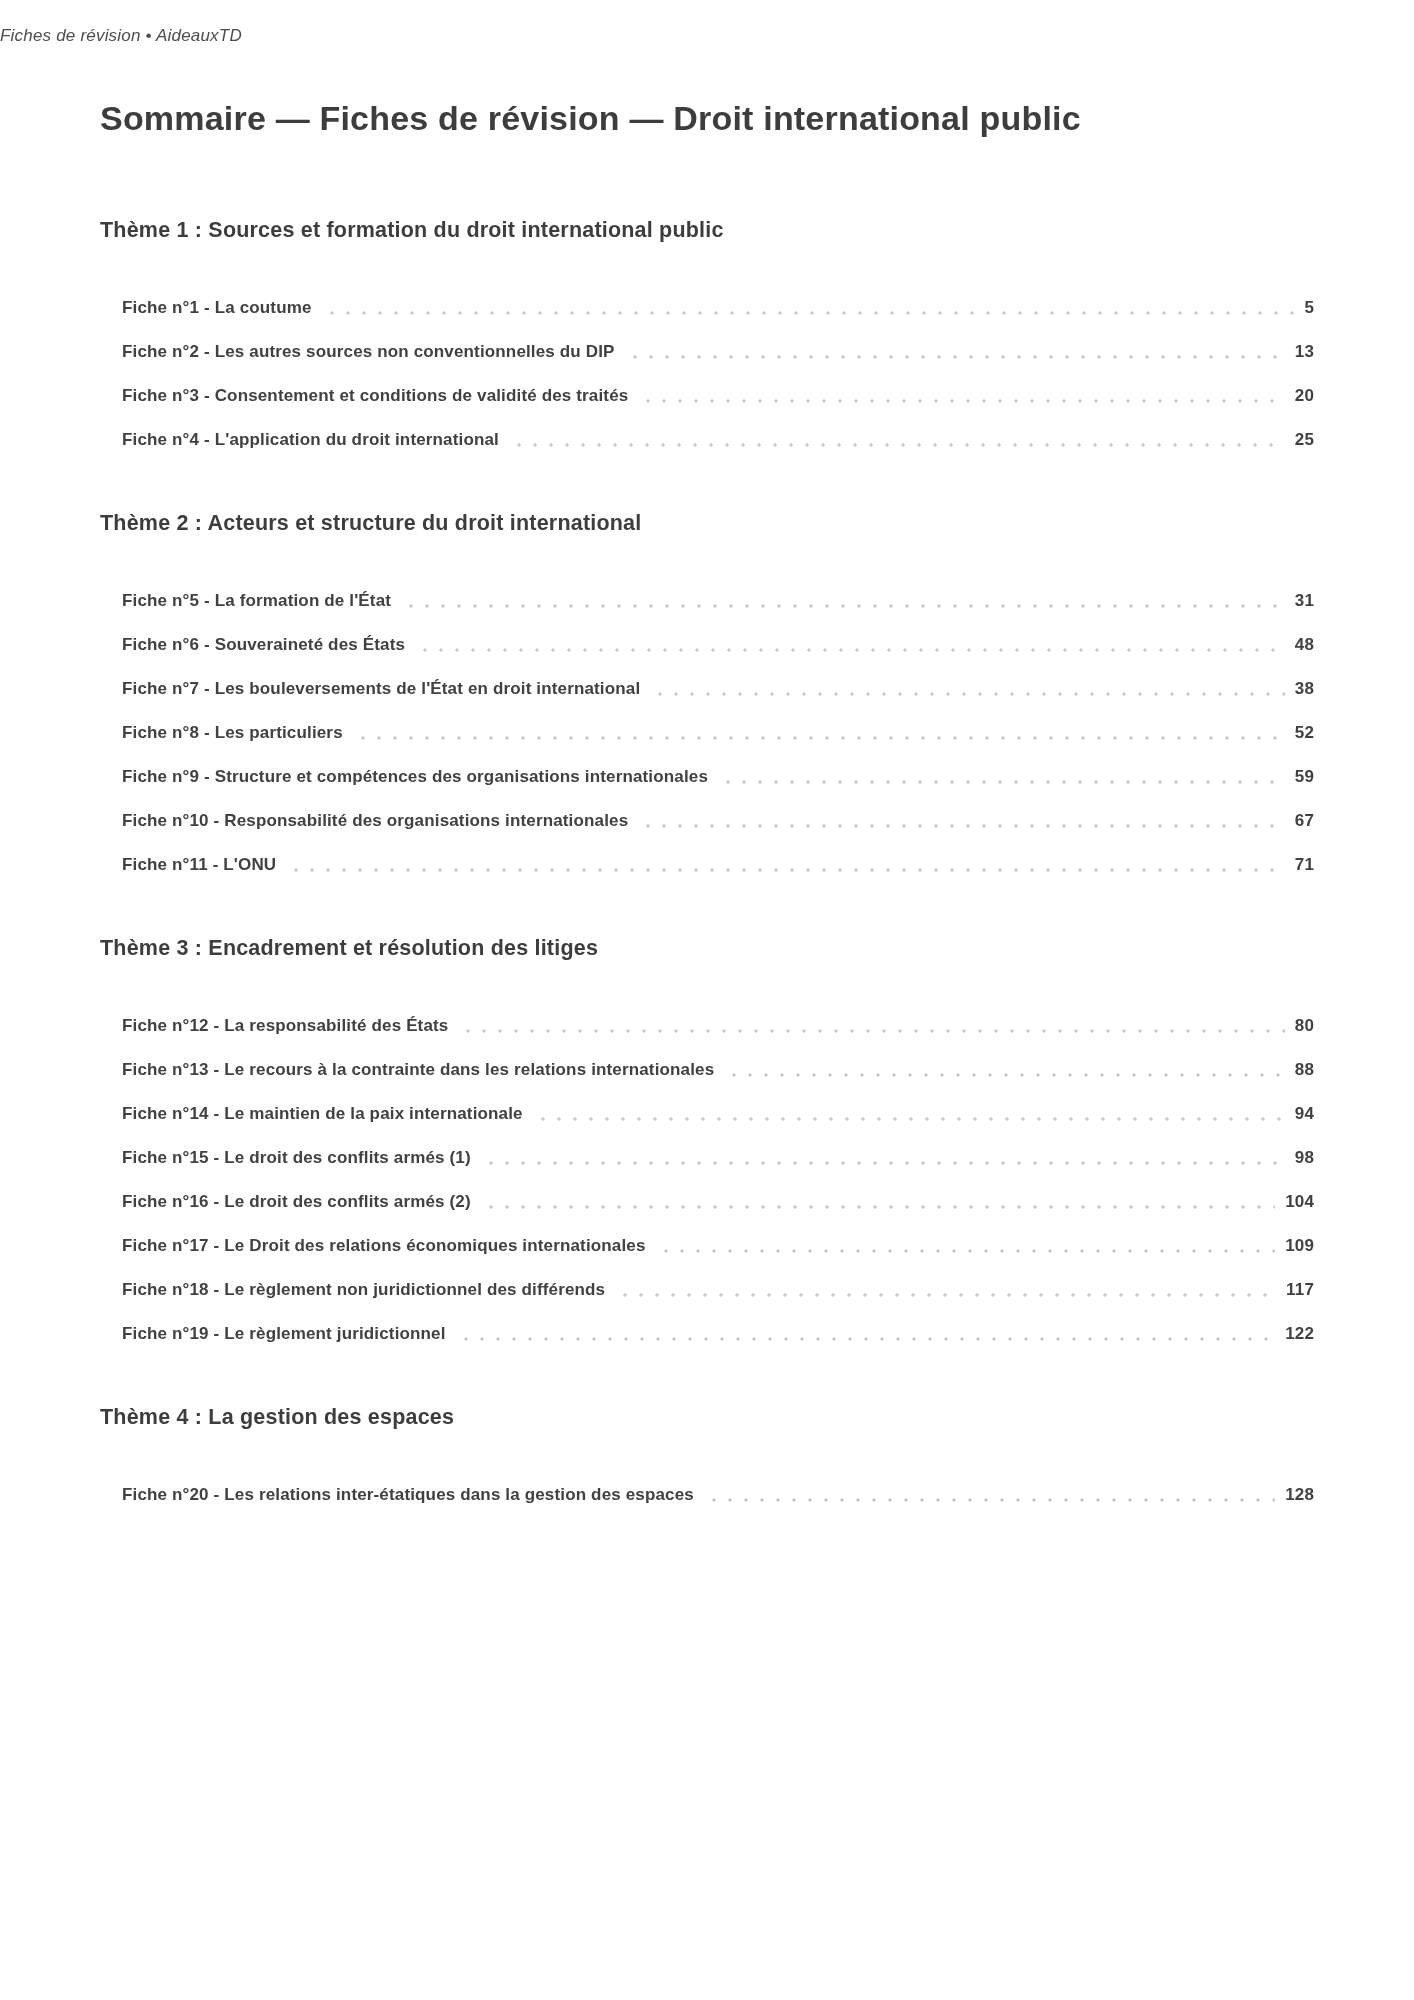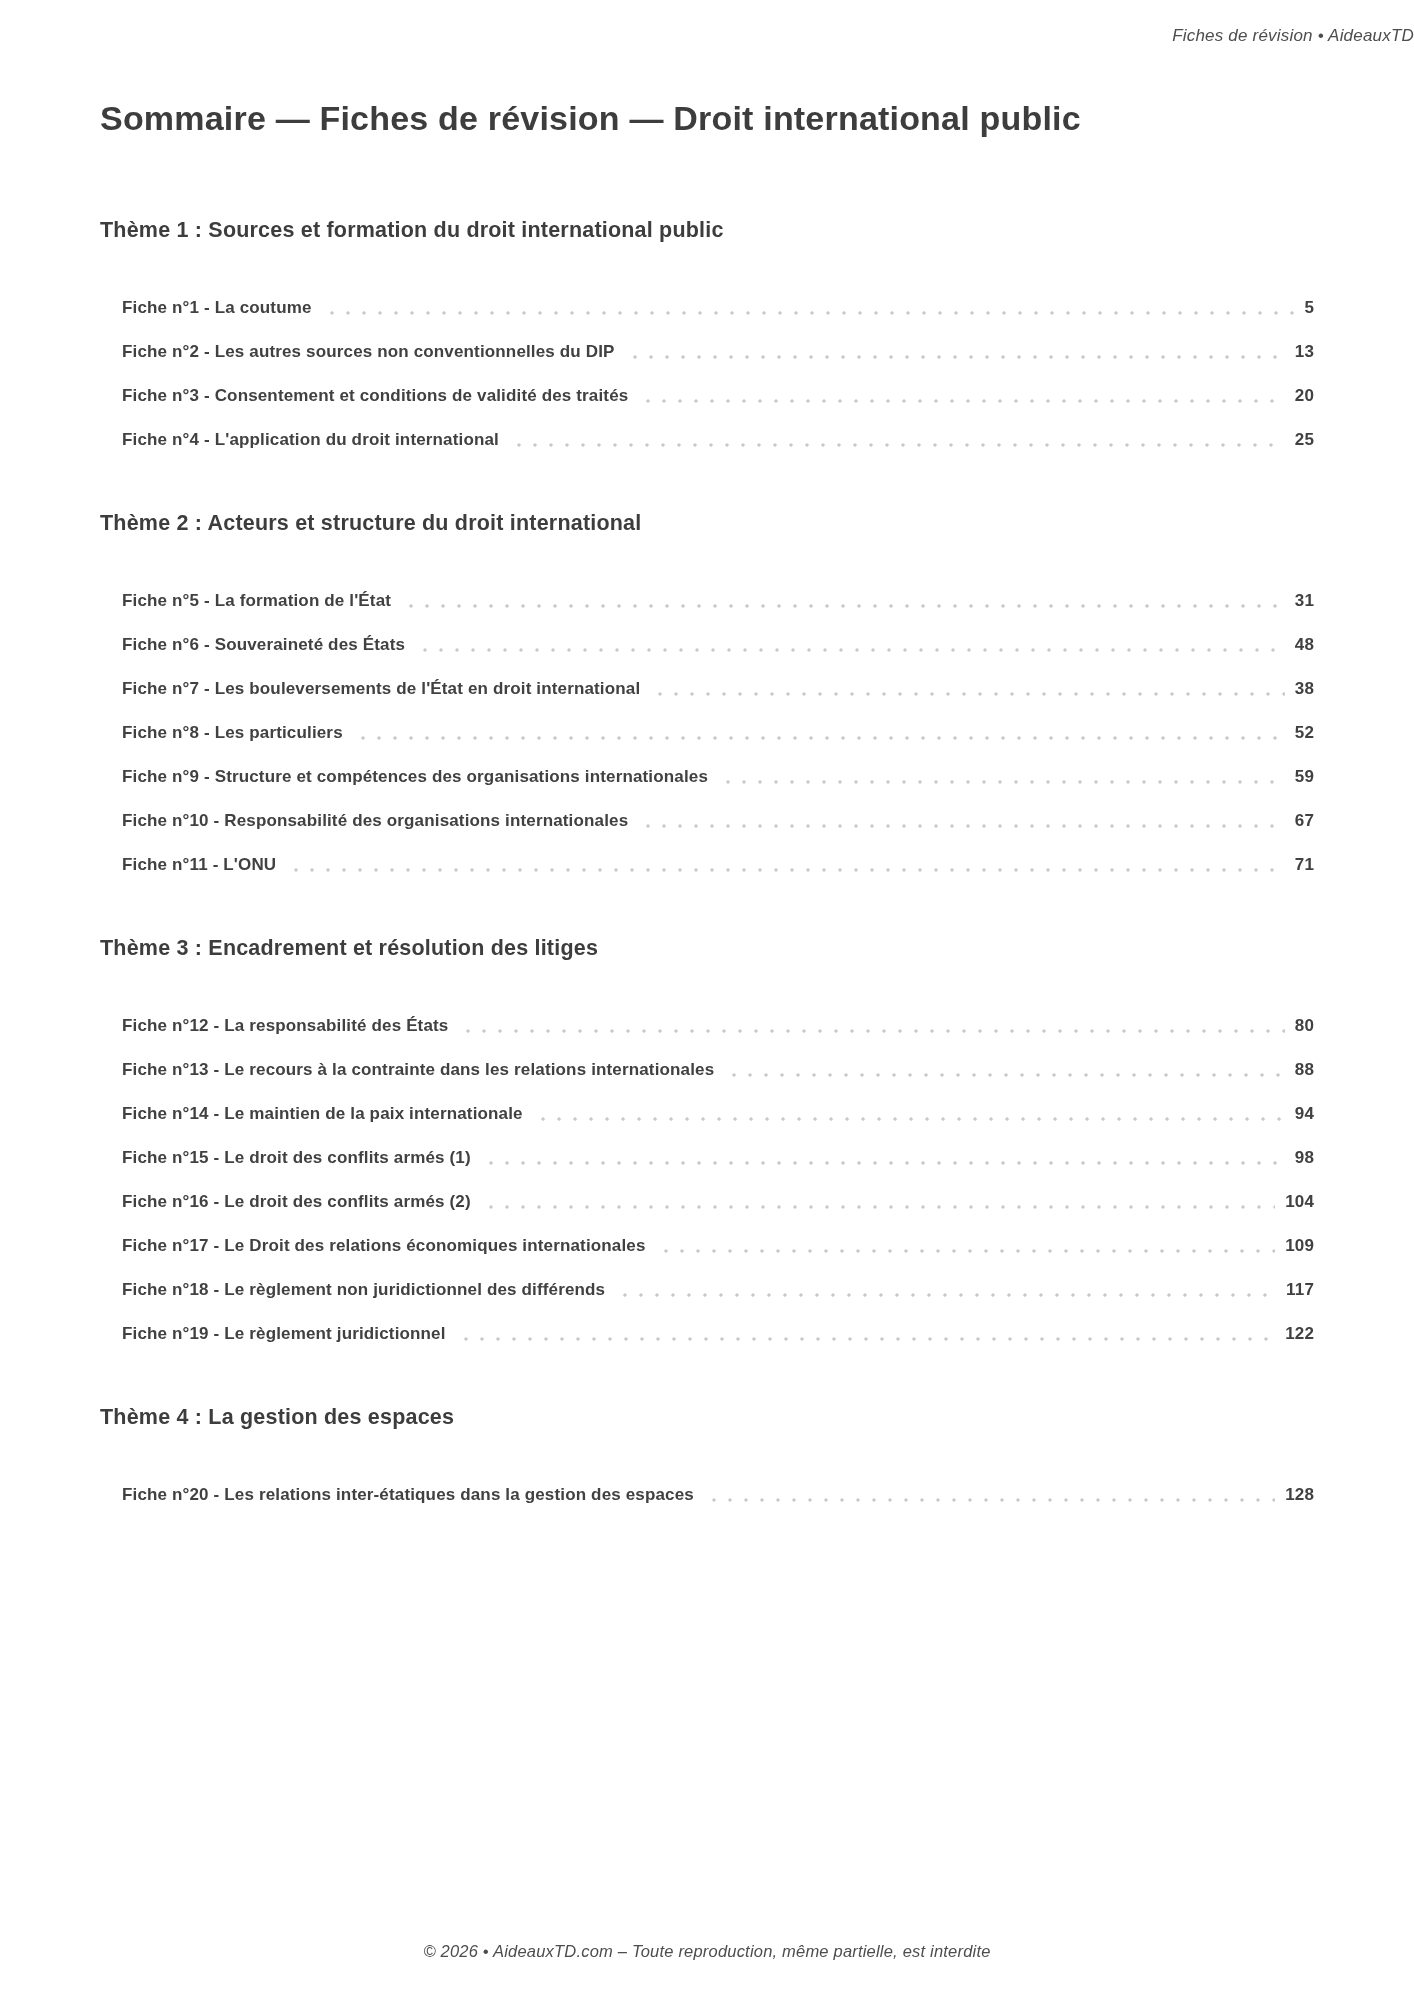--- a/index.html
+++ b/index.html
@@ -16,21 +16,21 @@
     overflow: hidden;
   }
   .page {
     position: relative;
     width: 1414px;
     height: 2000px;
     background: var(--background, #ffffff);
   }
   .running-header {
     padding-top: 25px;
-    text-align: right;
+    text-align: left;
     font-style: italic;
     font-size: 17px;
     line-height: 21px;
     color: var(--muted, #4d4d4d);
     letter-spacing: 0.2px;
   }
   .title {
     margin: 52px 100px 11px 100px;
     font-size: 34px;
     line-height: 40px;
@@ -242,15 +242,14 @@
     <div class="theme-entries">
   <div class="toc-entry">
     <span class="entry-label">Fiche n°20 - Les relations inter-étatiques dans la gestion des espaces</span>
     <span class="leader"></span>
     <span class="entry-page">128</span>
   </div>
 </div>
   </section>
 </main>
 
-  <div class="running-footer">© 2026 • AideauxTD.com – Toute reproduction, même partielle, est interdite</div>
 
 </div>
 
 </body></html>

